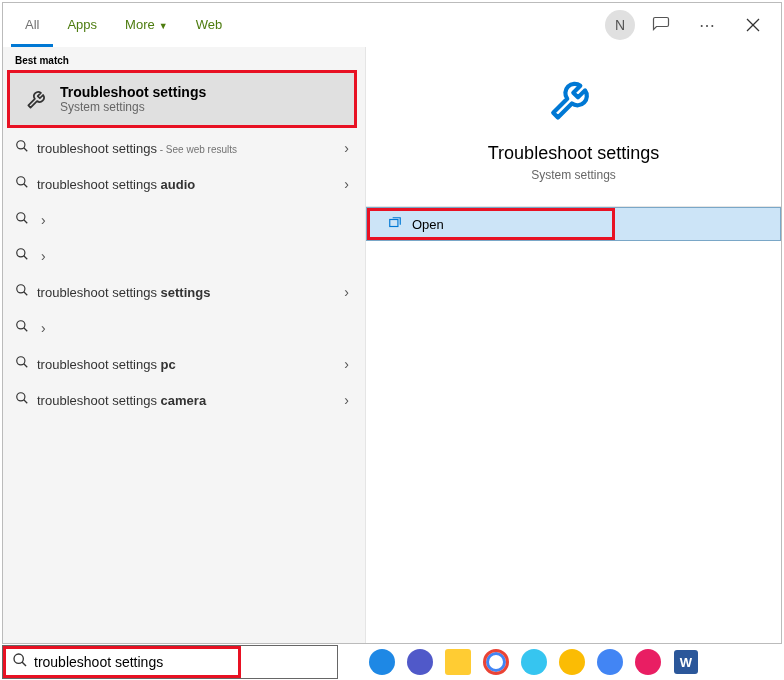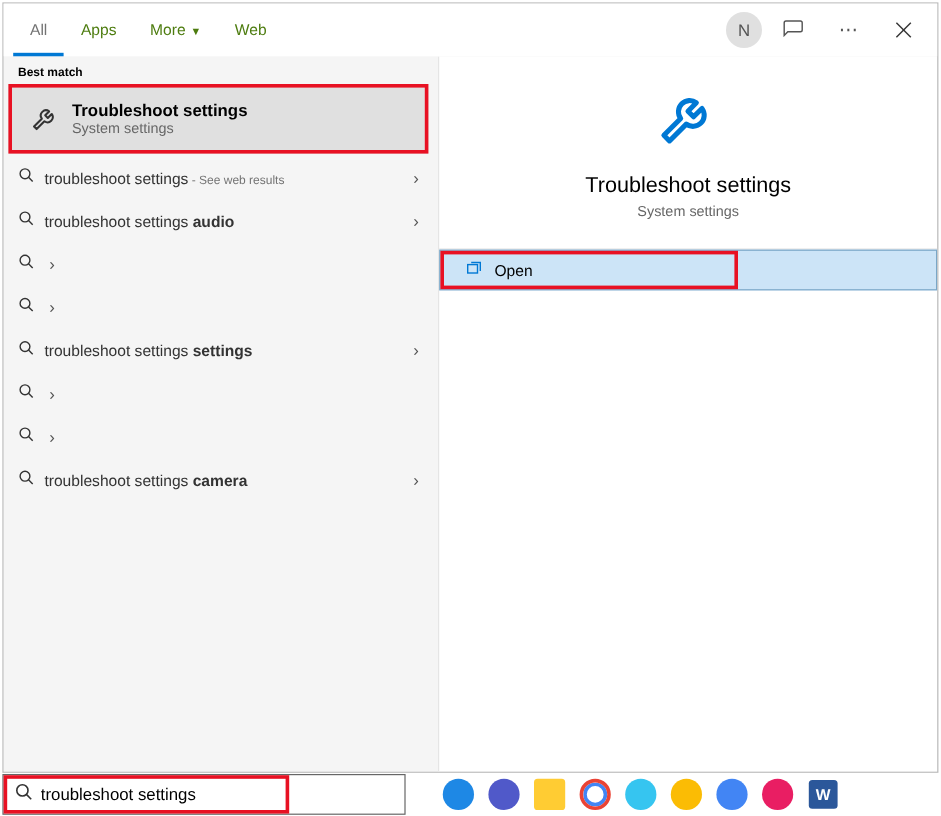--- a/index.html
+++ b/index.html
@@ -138,20 +138,21 @@
                 <circle cx="10" cy="10" r="7"></circle>
                 <line x1="21" y1="21" x2="15" y2="15"></line>
               </svg></span>
             <span class="chev">›</span>
           </div>
           <div class="web-item">
             <span class="s-icon"><svg width="14" height="14" viewBox="0 0 24 24" fill="none" stroke="#333" stroke-width="2">
                 <circle cx="10" cy="10" r="7"></circle>
                 <line x1="21" y1="21" x2="15" y2="15"></line>
               </svg></span>
+            <span class="label">troubleshoot settings <span class="bold">pc</span><span class="hint"></span></span>
             <span class="chev">›</span>
           </div>
           <div class="web-item">
             <span class="s-icon"><svg width="14" height="14" viewBox="0 0 24 24" fill="none" stroke="#333" stroke-width="2">
                 <circle cx="10" cy="10" r="7"></circle>
                 <line x1="21" y1="21" x2="15" y2="15"></line>
               </svg></span>
             <span class="label">troubleshoot settings <span class="bold">camera</span><span class="hint"></span></span>
             <span class="chev">›</span>
           </div>

